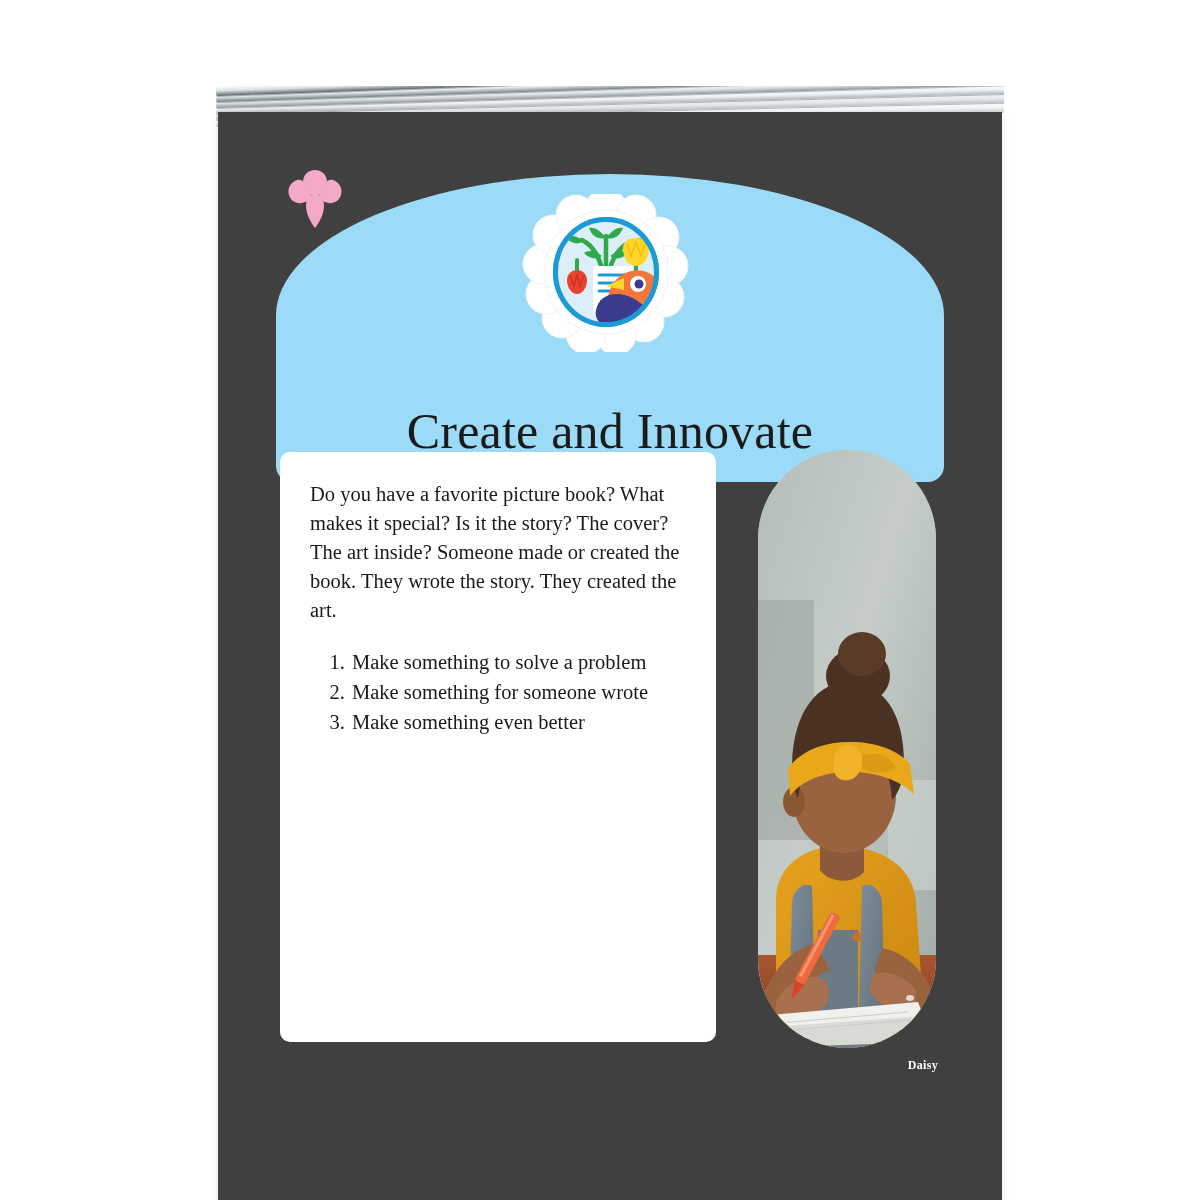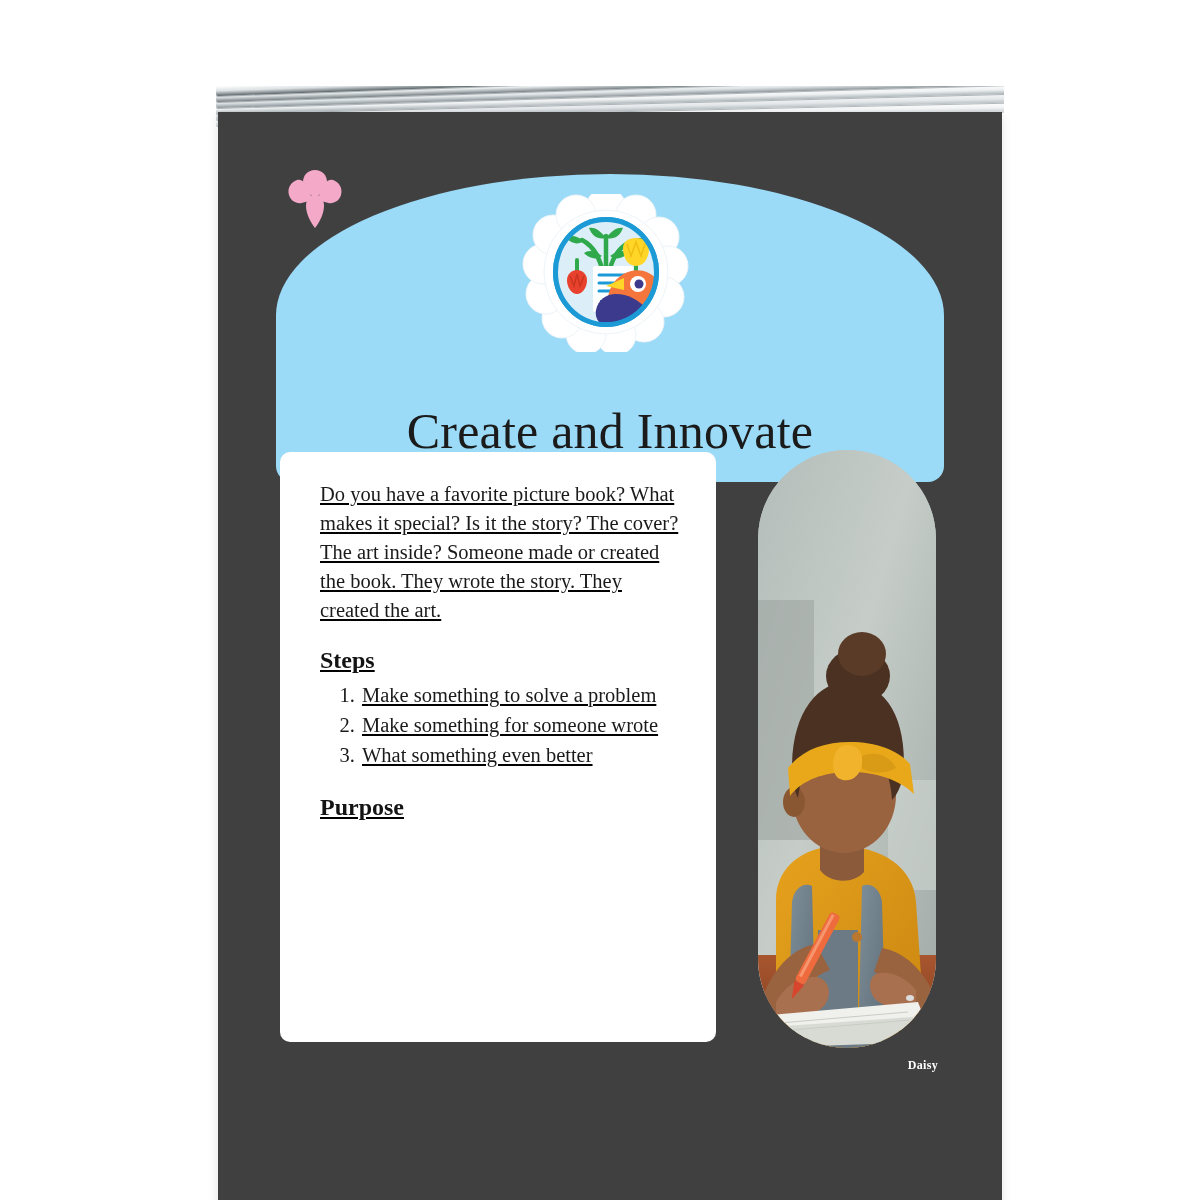--- a/index.html
+++ b/index.html
@@ -106,23 +106,22 @@
 
   
   .text-card {
     position: absolute;
     left: 62px;
     top: 340px;
     width: 436px;
     height: 590px;
     background: #ffffff;
     border-radius: 10px;
-    padding: 28px 30px 0 40px;
+    padding: 28px 30px 0 30px;
     box-sizing: border-box;
-    text-decoration: underline;
   }
   .para {
     margin: 0 0 22px 0;
     font-family: "Liberation Serif", serif;
     font-size: 20.5px;
     line-height: 29px;
     color: #1a1a1a;
   }
   .sec-head {
     margin: 6px 0 6px 0;
@@ -270,28 +269,26 @@
           <path d="M96 100 C86 100 78 106 76 116 C74 126 82 134 94 134 C110 134 122 126 126 114 C118 106 108 100 96 100 Z" fill="#3C3A8C"></path>
         </g>
 
         <ellipse cx="86" cy="78" rx="50.5" ry="52.5" fill="none" stroke="#1C9AD6" stroke-width="5"></ellipse>
       </svg>
     </div>
 
     <div class="text-card">
       <p class="para">Do you have a favorite picture book? What makes it special? Is it the story? The cover? The art inside? Someone made or created the book. They wrote the story. They created the art.</p>
 
-      <h2 class="sec-head">Steps</h2>
       <ol class="steps-list">
         <li>Make something to solve a problem</li>
         <li>Make something for someone wrote</li>
-        <li>What something even better</li>
+        <li>Make something even better</li>
       </ol>
 
-      <h2 class="sec-head">Purpose</h2>
     </div>
 
     <div class="photo">
       <svg viewBox="0 0 178 598" preserveAspectRatio="xMidYMid slice" xmlns="http://www.w3.org/2000/svg" aria-hidden="true">
         <defs>
           <linearGradient id="wallg" x1="0" y1="0" x2="1" y2="1">
             <stop offset="0%" stop-color="#b4bdba"></stop>
             <stop offset="45%" stop-color="#c6cdc8"></stop>
             <stop offset="100%" stop-color="#9fa9a6"></stop>
           </linearGradient>

